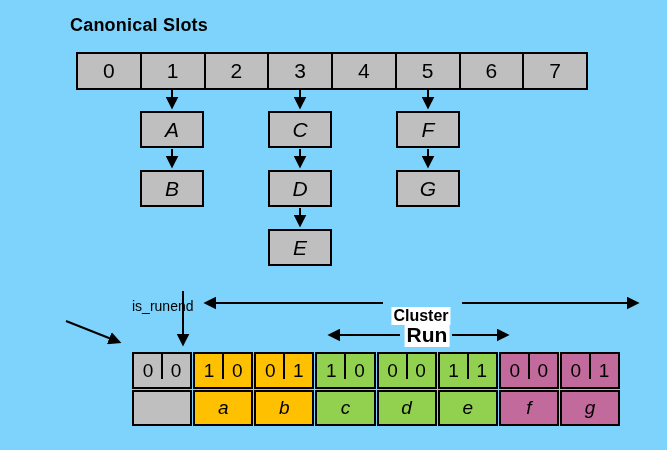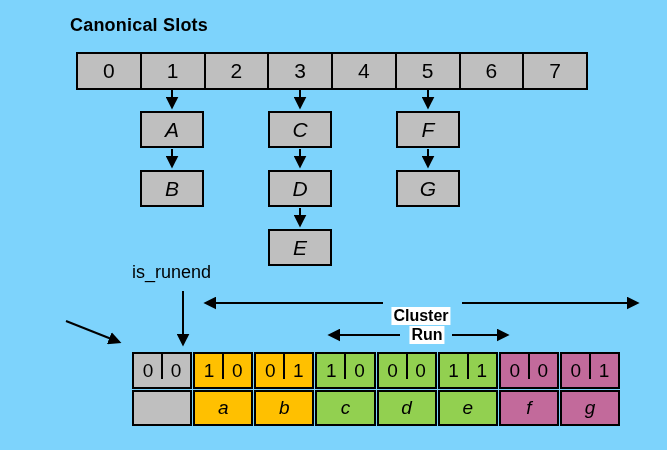--- a/index.html
+++ b/index.html
@@ -28,21 +28,21 @@
   .chain-box{
     position:absolute;width:64px;height:37px;box-sizing:border-box;
     border:2px solid #000;background:var(--c-gray);
     display:flex;align-items:center;justify-content:center;
     font-size:21px;font-style:italic;
   }
   
   .arrow-svg{position:absolute;left:0;top:0;width:667px;height:450px;pointer-events:none;}
   .arrow-line{stroke:#000;stroke-width:2;}
   .annot{
-    position:absolute;font-size:18px;white-space:nowrap;
+    position:absolute;font-size:14px;white-space:nowrap;margin-top:36px;
   }
   .annot-bold{
     position:absolute;font-weight:bold;transform:translate(-50%,-50%);
     white-space:nowrap;background:#fff;padding:0 2px;
   }
   
   .bit-array{
     position:absolute;left:132px;top:352px;width:488px;
     display:flex;flex-direction:column;gap:1px;
   }
@@ -113,21 +113,21 @@
       <line x1="172" y1="149" x2="172" y2="166" class="arrow-line" marker-end="url(#ah)"></line>
       <line x1="300" y1="90" x2="300" y2="107" class="arrow-line" marker-end="url(#ah)"></line>
       <line x1="300" y1="149" x2="300" y2="166" class="arrow-line" marker-end="url(#ah)"></line>
       <line x1="300" y1="208" x2="300" y2="225" class="arrow-line" marker-end="url(#ah)"></line>
       <line x1="428" y1="90" x2="428" y2="107" class="arrow-line" marker-end="url(#ah)"></line>
       <line x1="428" y1="149" x2="428" y2="166" class="arrow-line" marker-end="url(#ah)"></line>
     </svg>
 
   <div class="annot" style="left:132px;top:262px;">is_runend</div>
   <div class="annot-bold" style="left:421px;top:316px;font-size:16px;">Cluster</div>
-  <div class="annot-bold" style="left:427px;top:335px;font-size:16px;">Run</div>
+  <div class="annot-bold" style="left:427px;top:335px;font-size:21px;">Run</div>
 
   <div class="bit-array">
     <div class="bit-row">
         <div class="pair-cell c-gray">
           <div class="bit">0</div>
           <div class="pair-divider"></div>
           <div class="bit">0</div>
         </div>
         <div class="pair-cell c-orange">
           <div class="bit">1</div>

